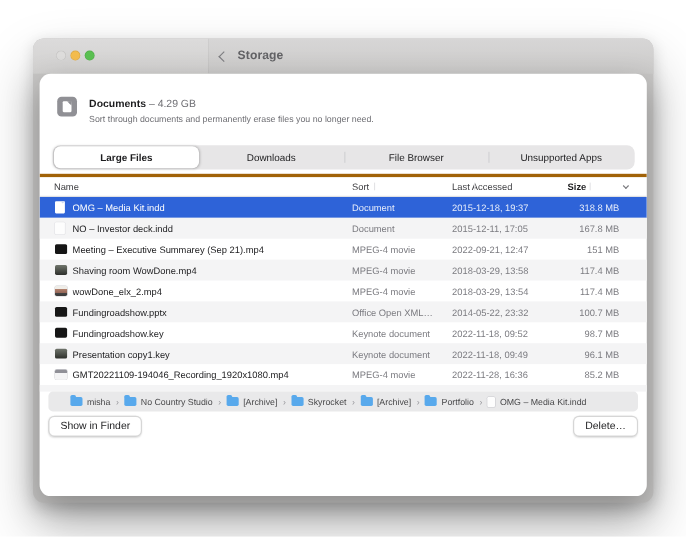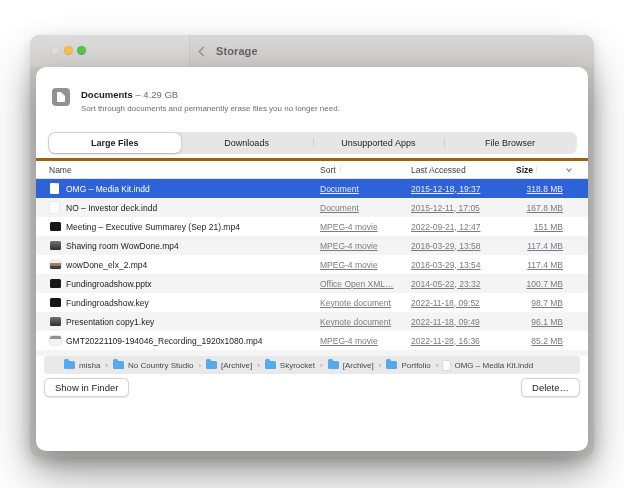--- a/index.html
+++ b/index.html
@@ -55,21 +55,21 @@
   .th-size { text-align:left; font-weight:700; color:#1d1d1f; }
   .th-pad { display:flex; align-items:center; padding-left:4px; }
   .sort-chev { width:4px; height:4px; border-right:1.3px solid #7a7a7e; border-bottom:1.3px solid #7a7a7e;
     transform:rotate(45deg); margin-top:-2px; }
   .hdiv { position:absolute; top:5px; bottom:5px; width:1px; background:#e3e3e5; }
 
   .trow { display:grid; grid-template-columns:30px 1fr 91px 105px 47px 25px; height:19px;
     align-items:center; font-size:8.5px; color:#1c1c1e; cursor:default; }
   .trow.alt { background:#f4f4f5; }
   .trow.selected { background:#2e63d8; color:#ffffff; }
-  .trow .sec { color:#7b7b80;text-decoration:underline; }
+  .trow .sec { color:#7b7b80; }
   .trow.selected .sec { color:rgba(255,255,255,.88); }
   .cell-icon { display:flex; align-items:center; padding-left:14px; }
   .cell-name { overflow:hidden; white-space:nowrap; text-overflow:ellipsis; padding-right:6px; }
   .cell-kind, .cell-date { overflow:hidden; white-space:nowrap; }
   .cell-size { text-align:right; }
 
   .fi { flex:none; }
   .fi.icon-document-white { width:9px; height:11px; background:#fff; border-radius:1px; position:relative; }
   .fi.icon-document-white::after { content:''; position:absolute; top:0; right:0;
     border:2.5px solid; border-color:#bcd0f5 #2e63d8 transparent transparent; border-right-color:transparent;
@@ -143,22 +143,22 @@
             <span class="head-title">Documents</span>
             <span class="head-size">– 4.29 GB</span>
           </div>
           <div class="head-sub">Sort through documents and permanently erase files you no longer need.</div>
         </div>
       </div>
 
       <div class="segmented" id="segmented">
           <div class="segment selected">Large Files</div>
           <div class="segment">Downloads</div>
+          <div class="segment divided">File Browser</div>
           <div class="segment divided">Unsupported Apps</div>
-          <div class="segment divided">File Browser</div>
         </div>
 
       <div class="table">
         <div class="thead">
           <div class="th-name">Name</div>
           <div>Sort</div>
           <div>Last Accessed</div>
           <div class="th-size">Size</div>
           <div class="th-pad">
             <span class="sort-chev"></span>

